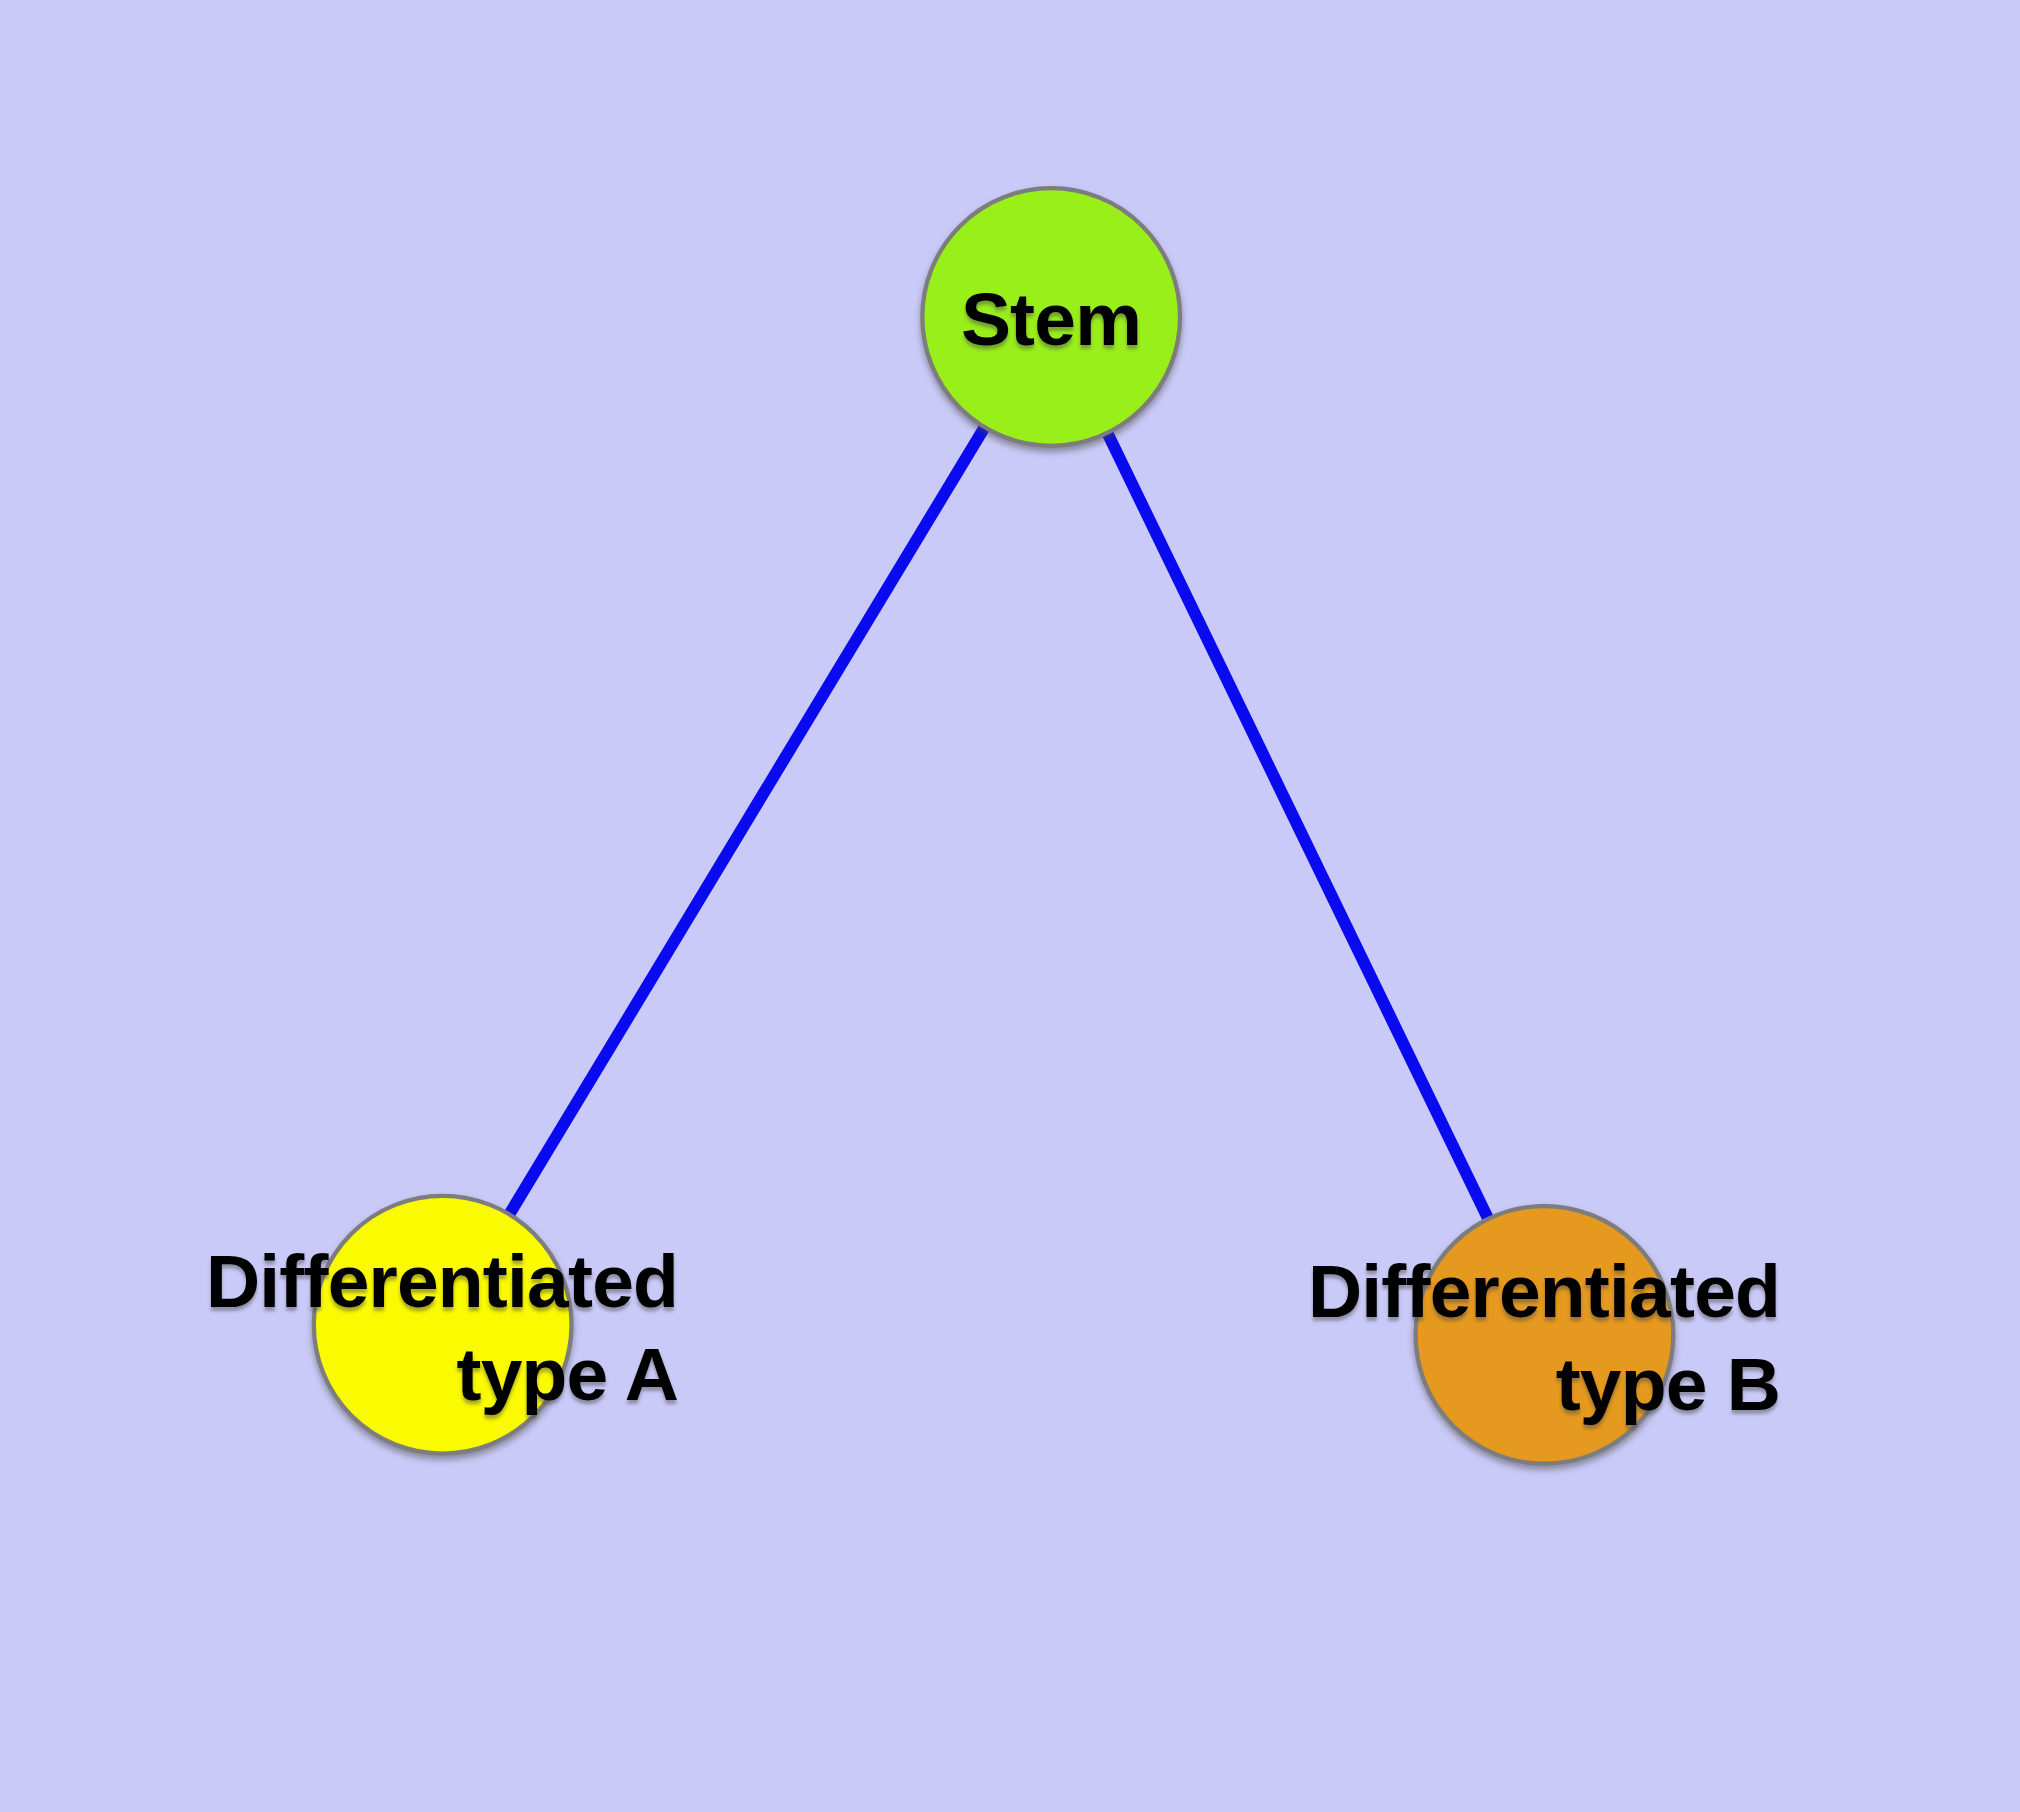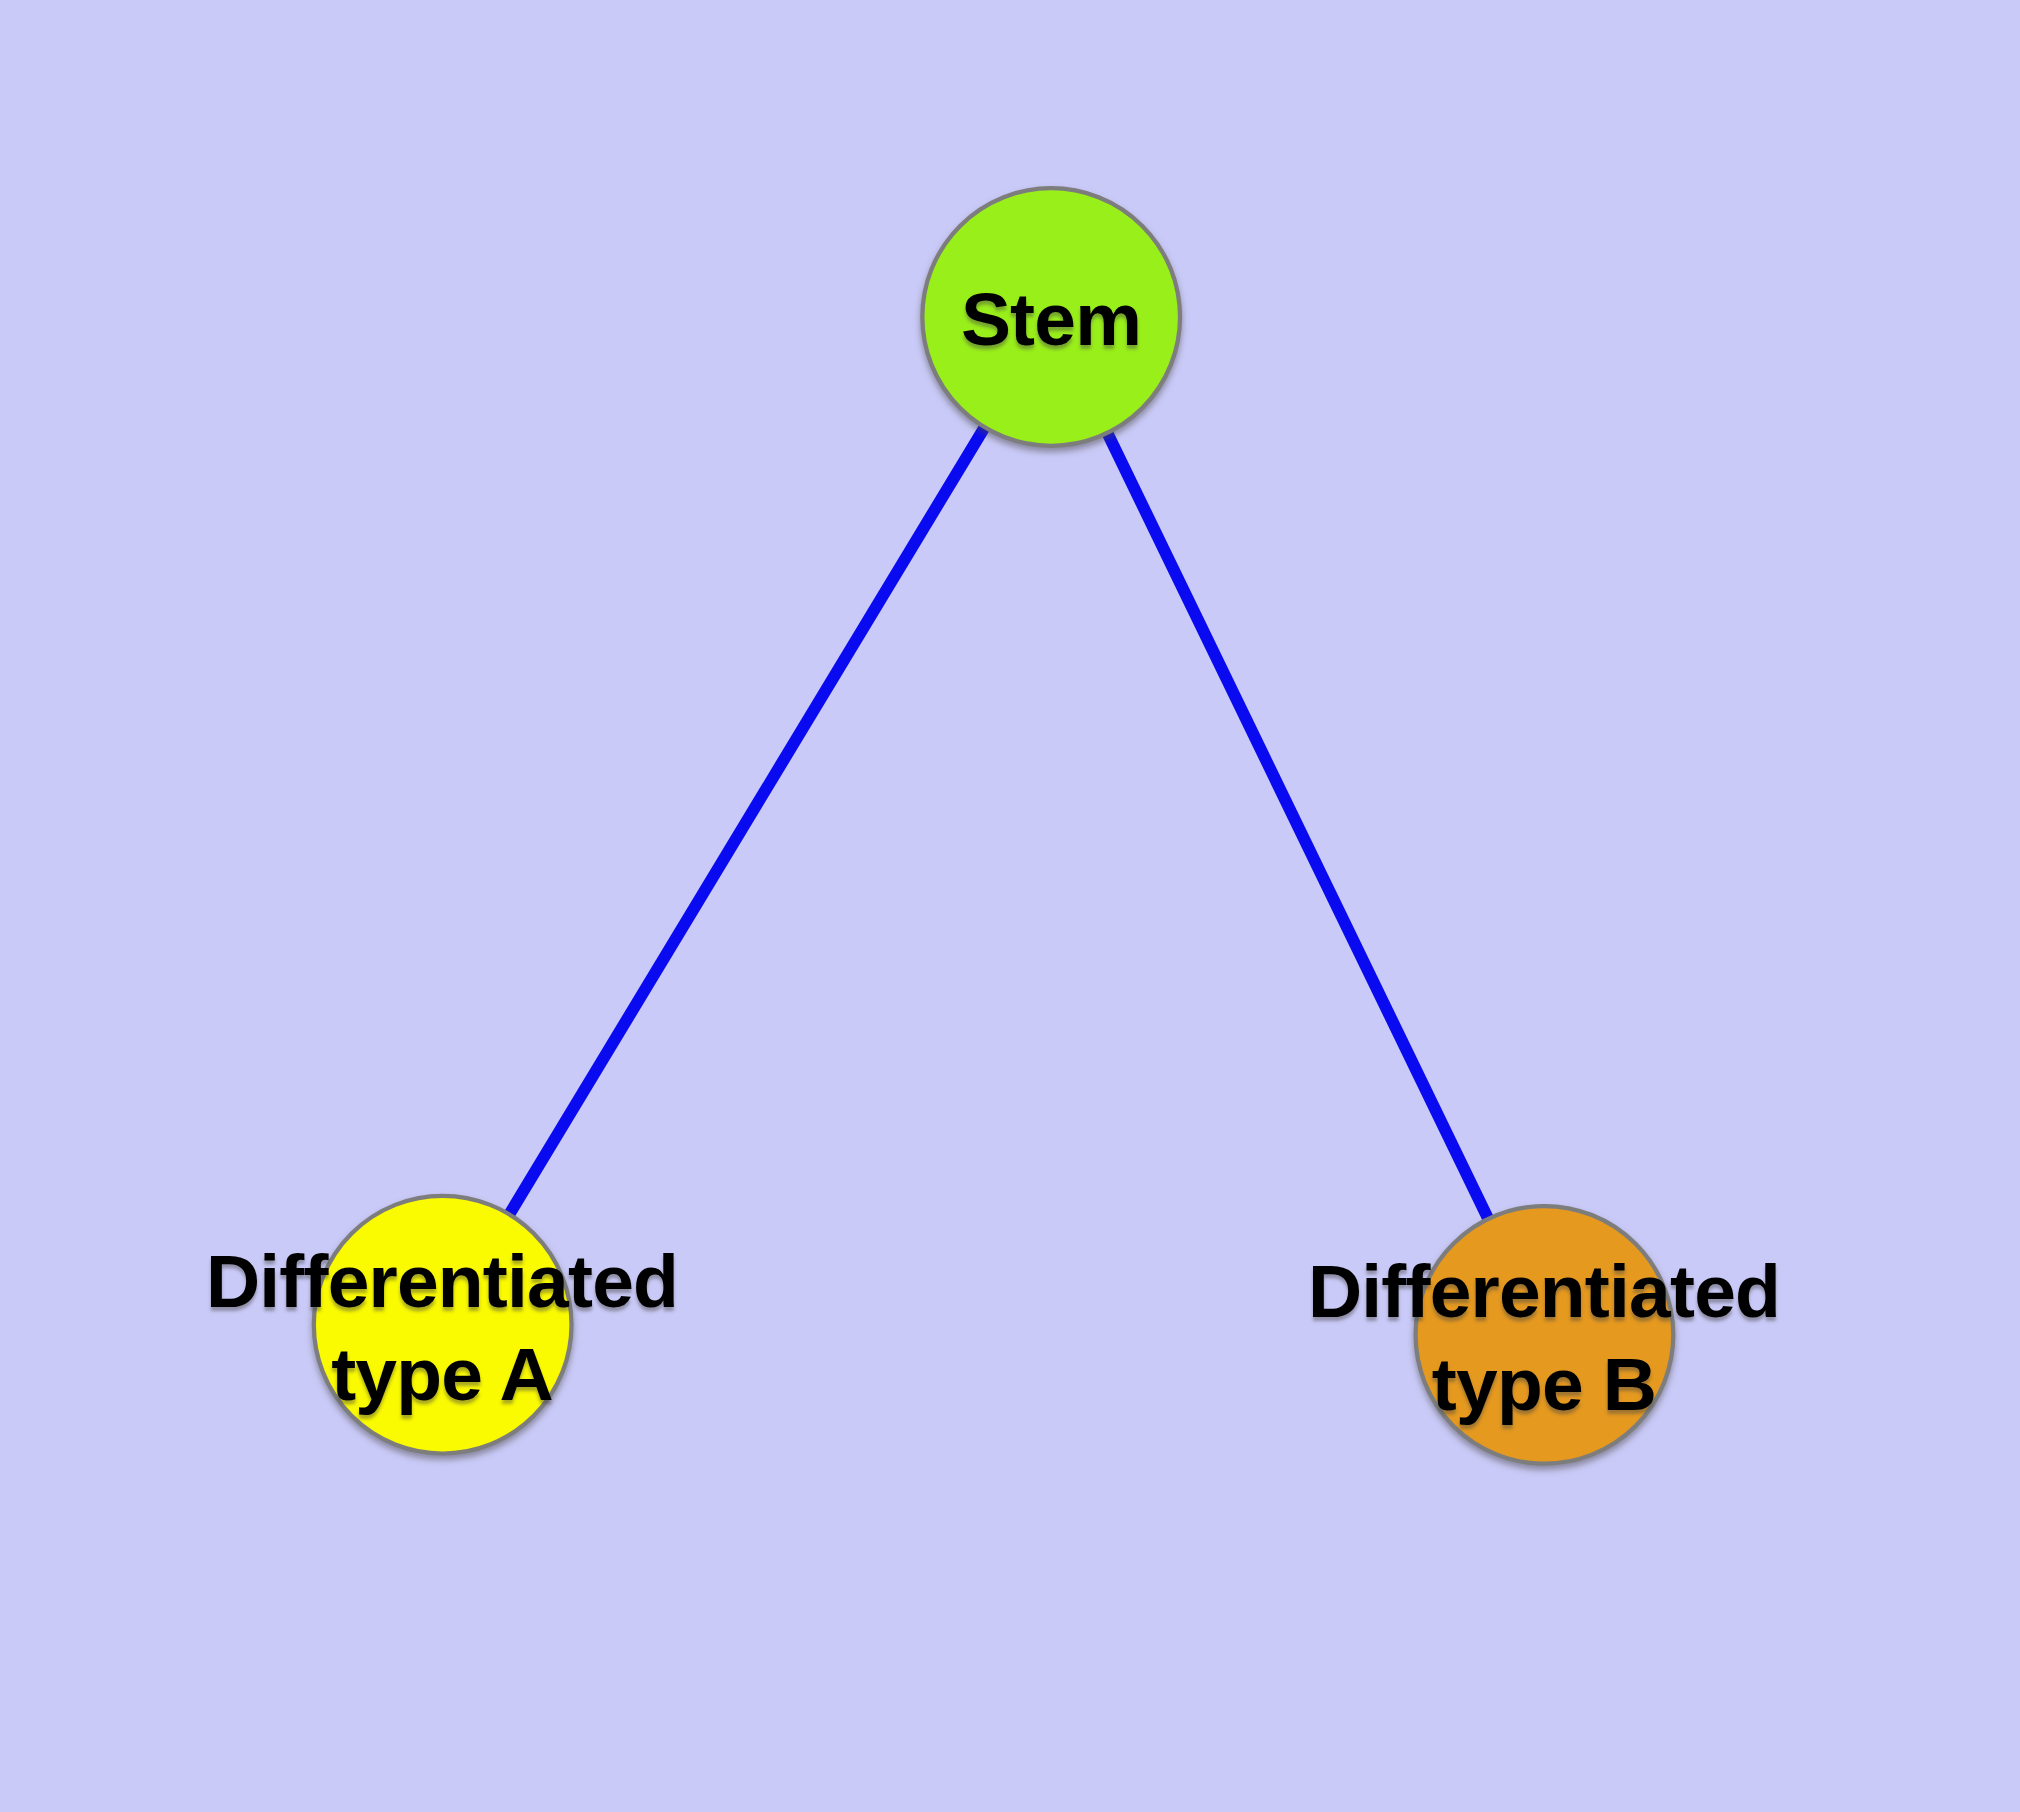--- a/index.html
+++ b/index.html
@@ -31,21 +31,21 @@
     stroke-width: 5px;
     filter: drop-shadow(0px 5px 4px rgba(70,70,70,0.5));
   }
   .node-label {
     position: absolute;
     transform: translate(-50%, -50%);
     font-weight: bold;
     font-size: 75px;
     line-height: 1.24;
     color: #000000;
-    text-align: center;
+    text-align: right;
     white-space: pre-line;
     letter-spacing: -0.8px;
     text-shadow: 0px 4.2px 3.4px rgba(70,70,70,0.45);
     pointer-events: none;
   }
   #label-stem   { left: 1051px; top: 319px;  }
   #label-type-a { left: 442px;  top: 1328px; }
   #label-type-b { left: 1544px; top: 1338px; }
 </style>
 </head>

